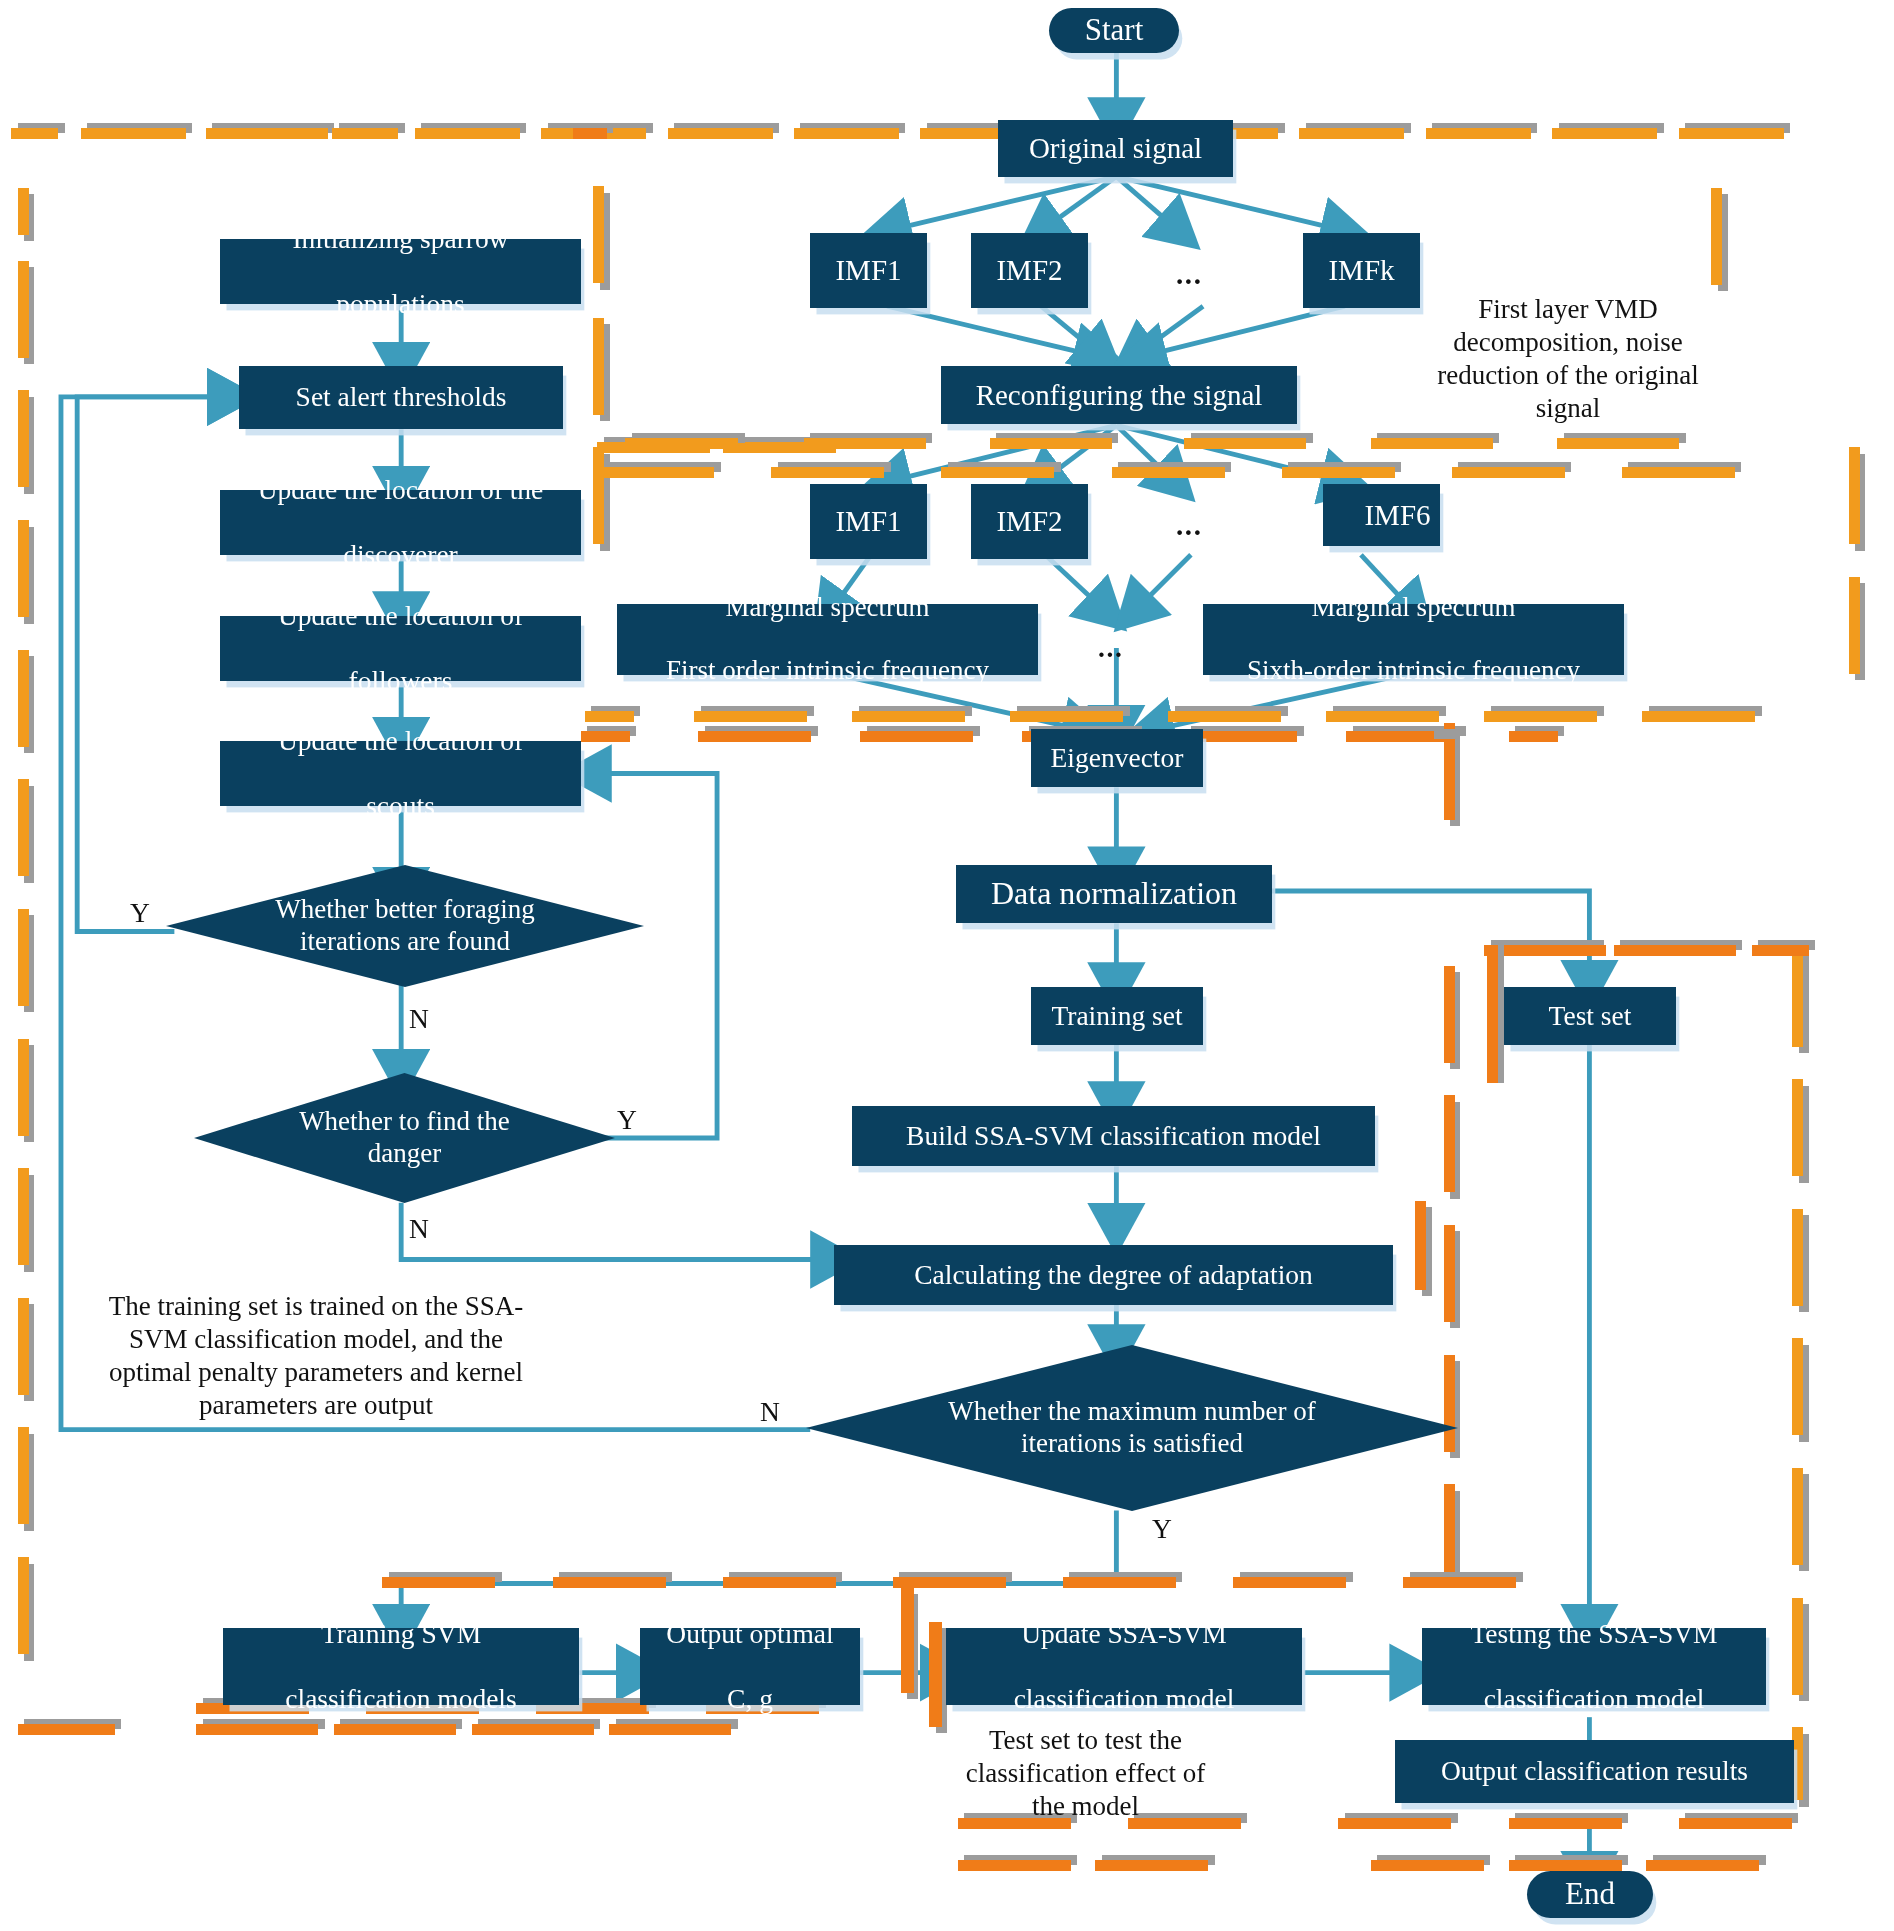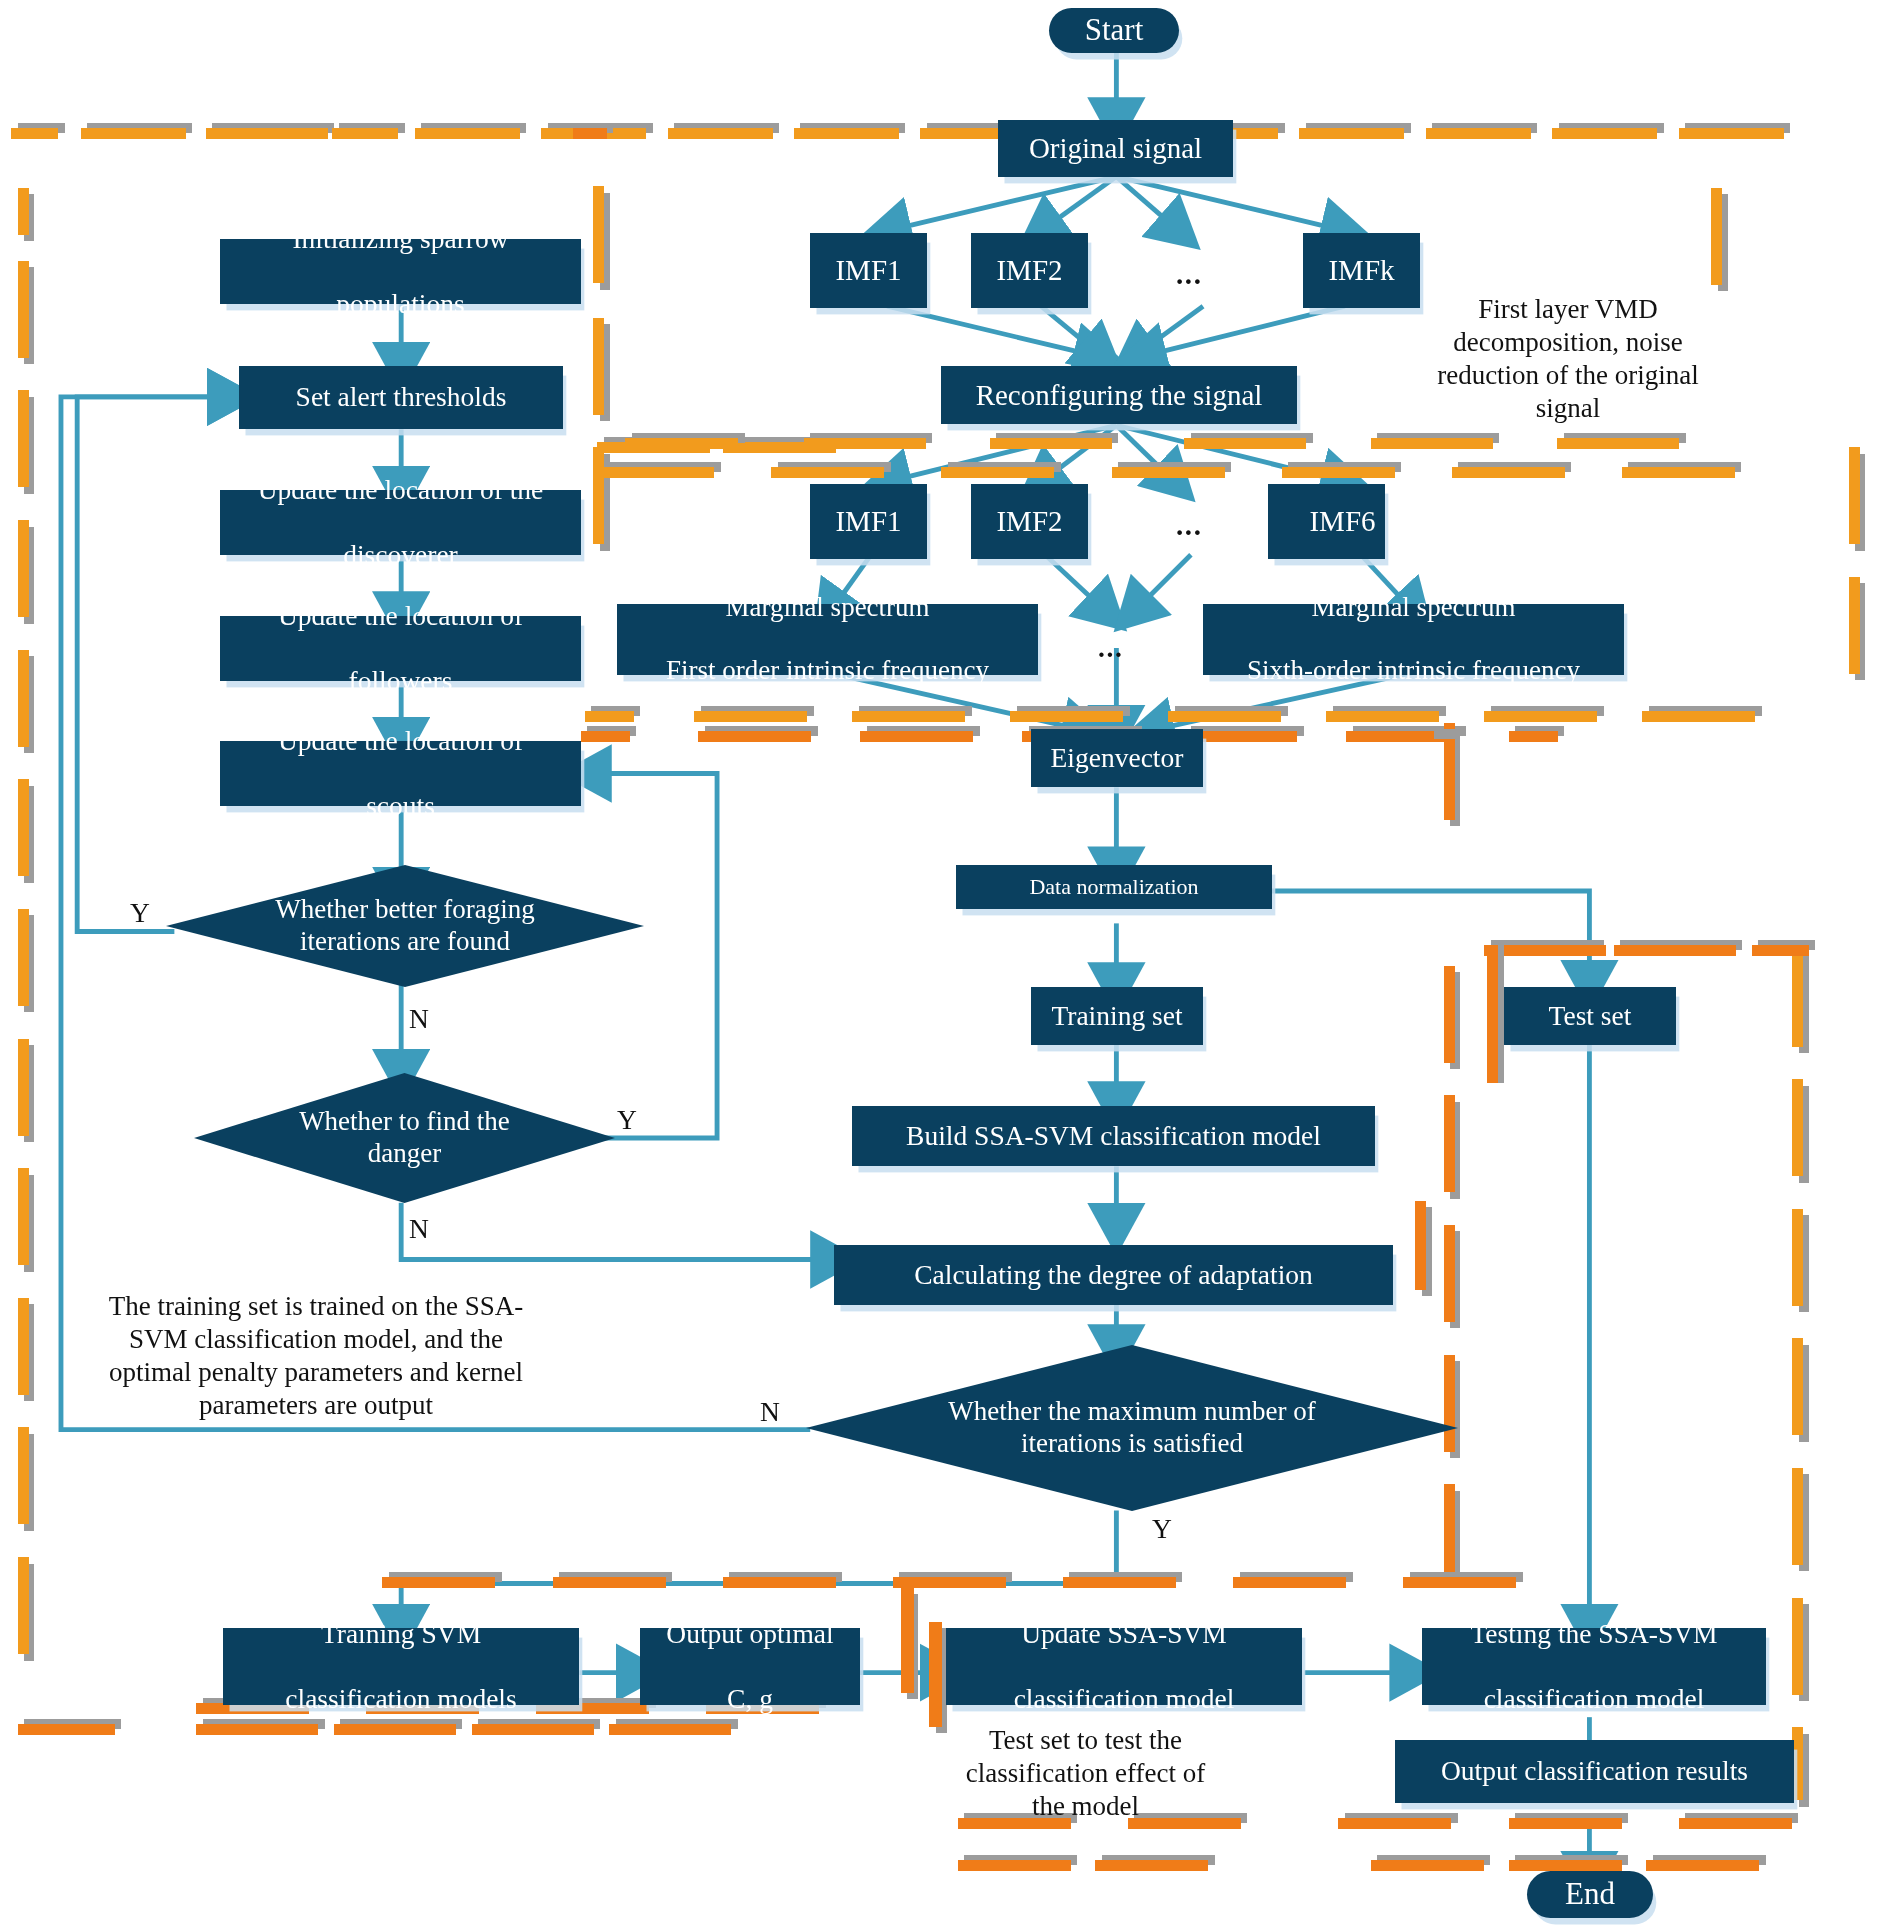--- a/index.html
+++ b/index.html
@@ -379,41 +379,41 @@
 
   <div class="node" style="left:810px;top:484px;width:117px;height:75px;font-size:29px;">
     <span>IMF1</span>
   </div>
   <div class="node" style="left:971px;top:484px;width:117px;height:75px;font-size:29px;">
     <span>IMF2</span>
   </div>
   <div class="dots" style="left:1176px;top:509px;font-size:29px;">
     <span>...</span>
   </div>
-  <div class="node" style="left:1268px;top:484px;width:117px;height:75px;font-size:29px;padding-left:32px;">
+  <div class="node" style="left:1323px;top:484px;width:117px;height:62px;font-size:29px;padding-left:32px;">
     <span>IMF6</span>
   </div>
 
   <div class="node" style="left:617px;top:604px;width:421px;height:71px;font-size:27px;">
     <span><span>Marginal spectrum</span><br>
     <span>First order intrinsic frequency</span></span>
   </div>
   <div class="dots" style="left:1098px;top:632px;font-size:27.5px;">
     <span>...</span>
   </div>
   <div class="node" style="left:1203px;top:604px;width:421px;height:71px;font-size:27px;">
     <span><span>Marginal spectrum</span><br>
     <span>Sixth-order intrinsic frequency</span></span>
   </div>
 
   <div class="node" style="left:1031px;top:729px;width:172px;height:58px;font-size:27.5px;">
     <span>Eigenvector</span>
   </div>
 
-  <div class="node" style="left:956px;top:865px;width:316px;height:44px;font-size:22px;text-align:center;">
+  <div class="node" style="left:956px;top:865px;width:316px;height:58px;font-size:32px;text-align:center;">
     <span>Data normalization</span>
   </div>
 
   <div class="node" style="left:1031px;top:987px;width:172px;height:58px;font-size:27.5px;">
     <span>Training set</span>
   </div>
 
   <div class="node" style="left:1504px;top:987px;width:172px;height:58px;font-size:27.5px;">
     <span>Test set</span>
   </div>

